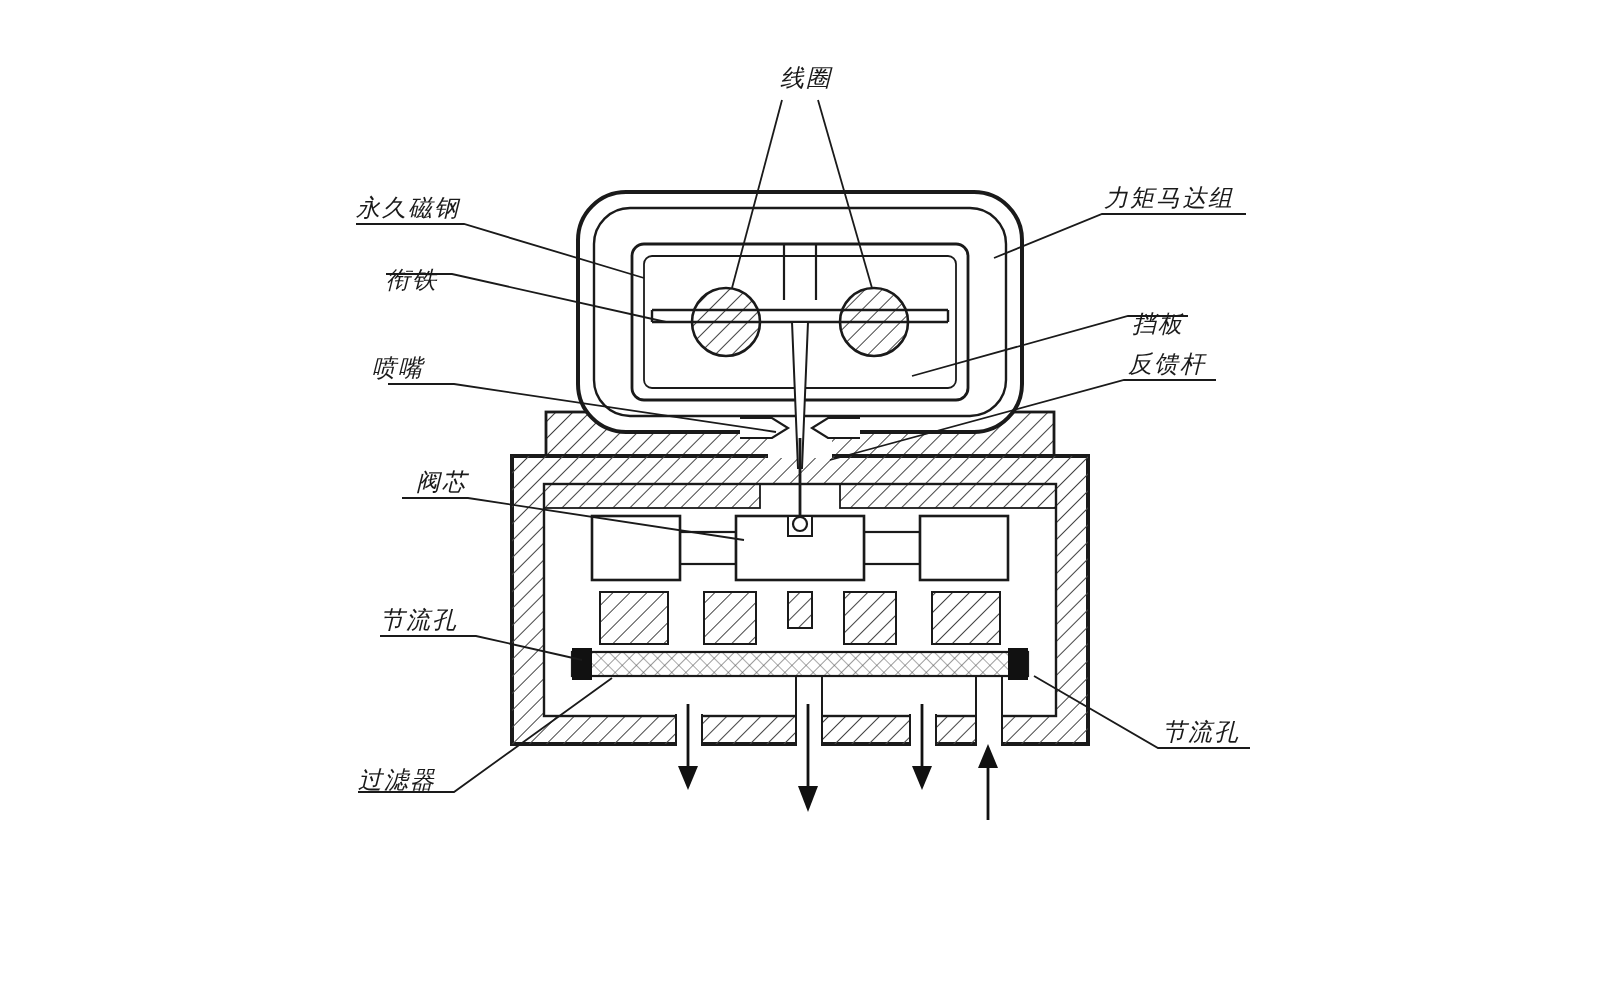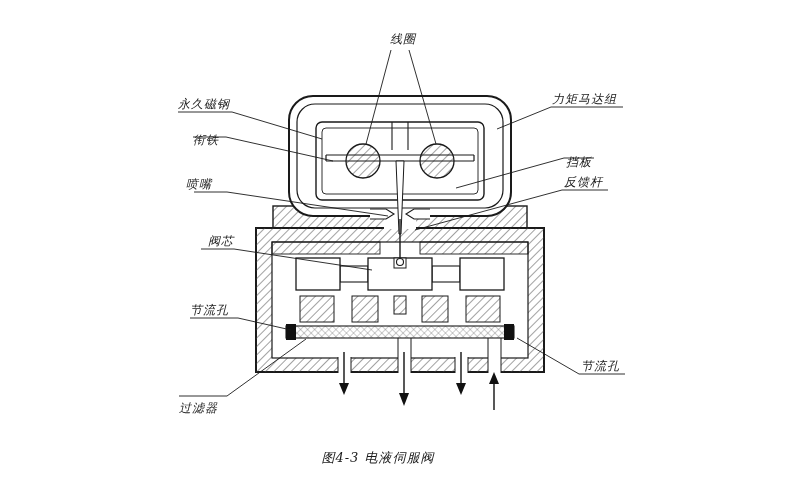--- a/index.html
+++ b/index.html
@@ -166,21 +166,20 @@
       <polyline points="625,374 579,374 517,338"></polyline>
     </g>
   </svg>
 
   <span class="lbl" style="left:390px;top:33px;">线圈</span>
   <span class="lbl" style="left:178px;top:98px;">永久磁钢</span>
   <span class="lbl" style="left:193px;top:134px;">衔铁</span>
   <span class="lbl" style="left:186px;top:178px;">喷嘴</span>
   <span class="lbl" style="left:208px;top:235px;">阀芯</span>
   <span class="lbl" style="left:190px;top:304px;">节流孔</span>
-  <span class="lbl" style="left:179px;top:402px;">过滤器</span>
+  <span class="lbl" style="left:179px;top:384px;">过滤器</span>
   <span class="lbl" style="left:552px;top:93px;">力矩马达组</span>
   <span class="lbl" style="left:566px;top:144px;margin-top:12px;">挡板</span>
   <span class="lbl" style="left:564px;top:176px;">反馈杆</span>
   <span class="lbl" style="left:581px;top:360px;">节流孔</span>
 
-  <div class="caption">图4-3 电液伺服阀</div>
 
 </div>
 
 </body></html>

